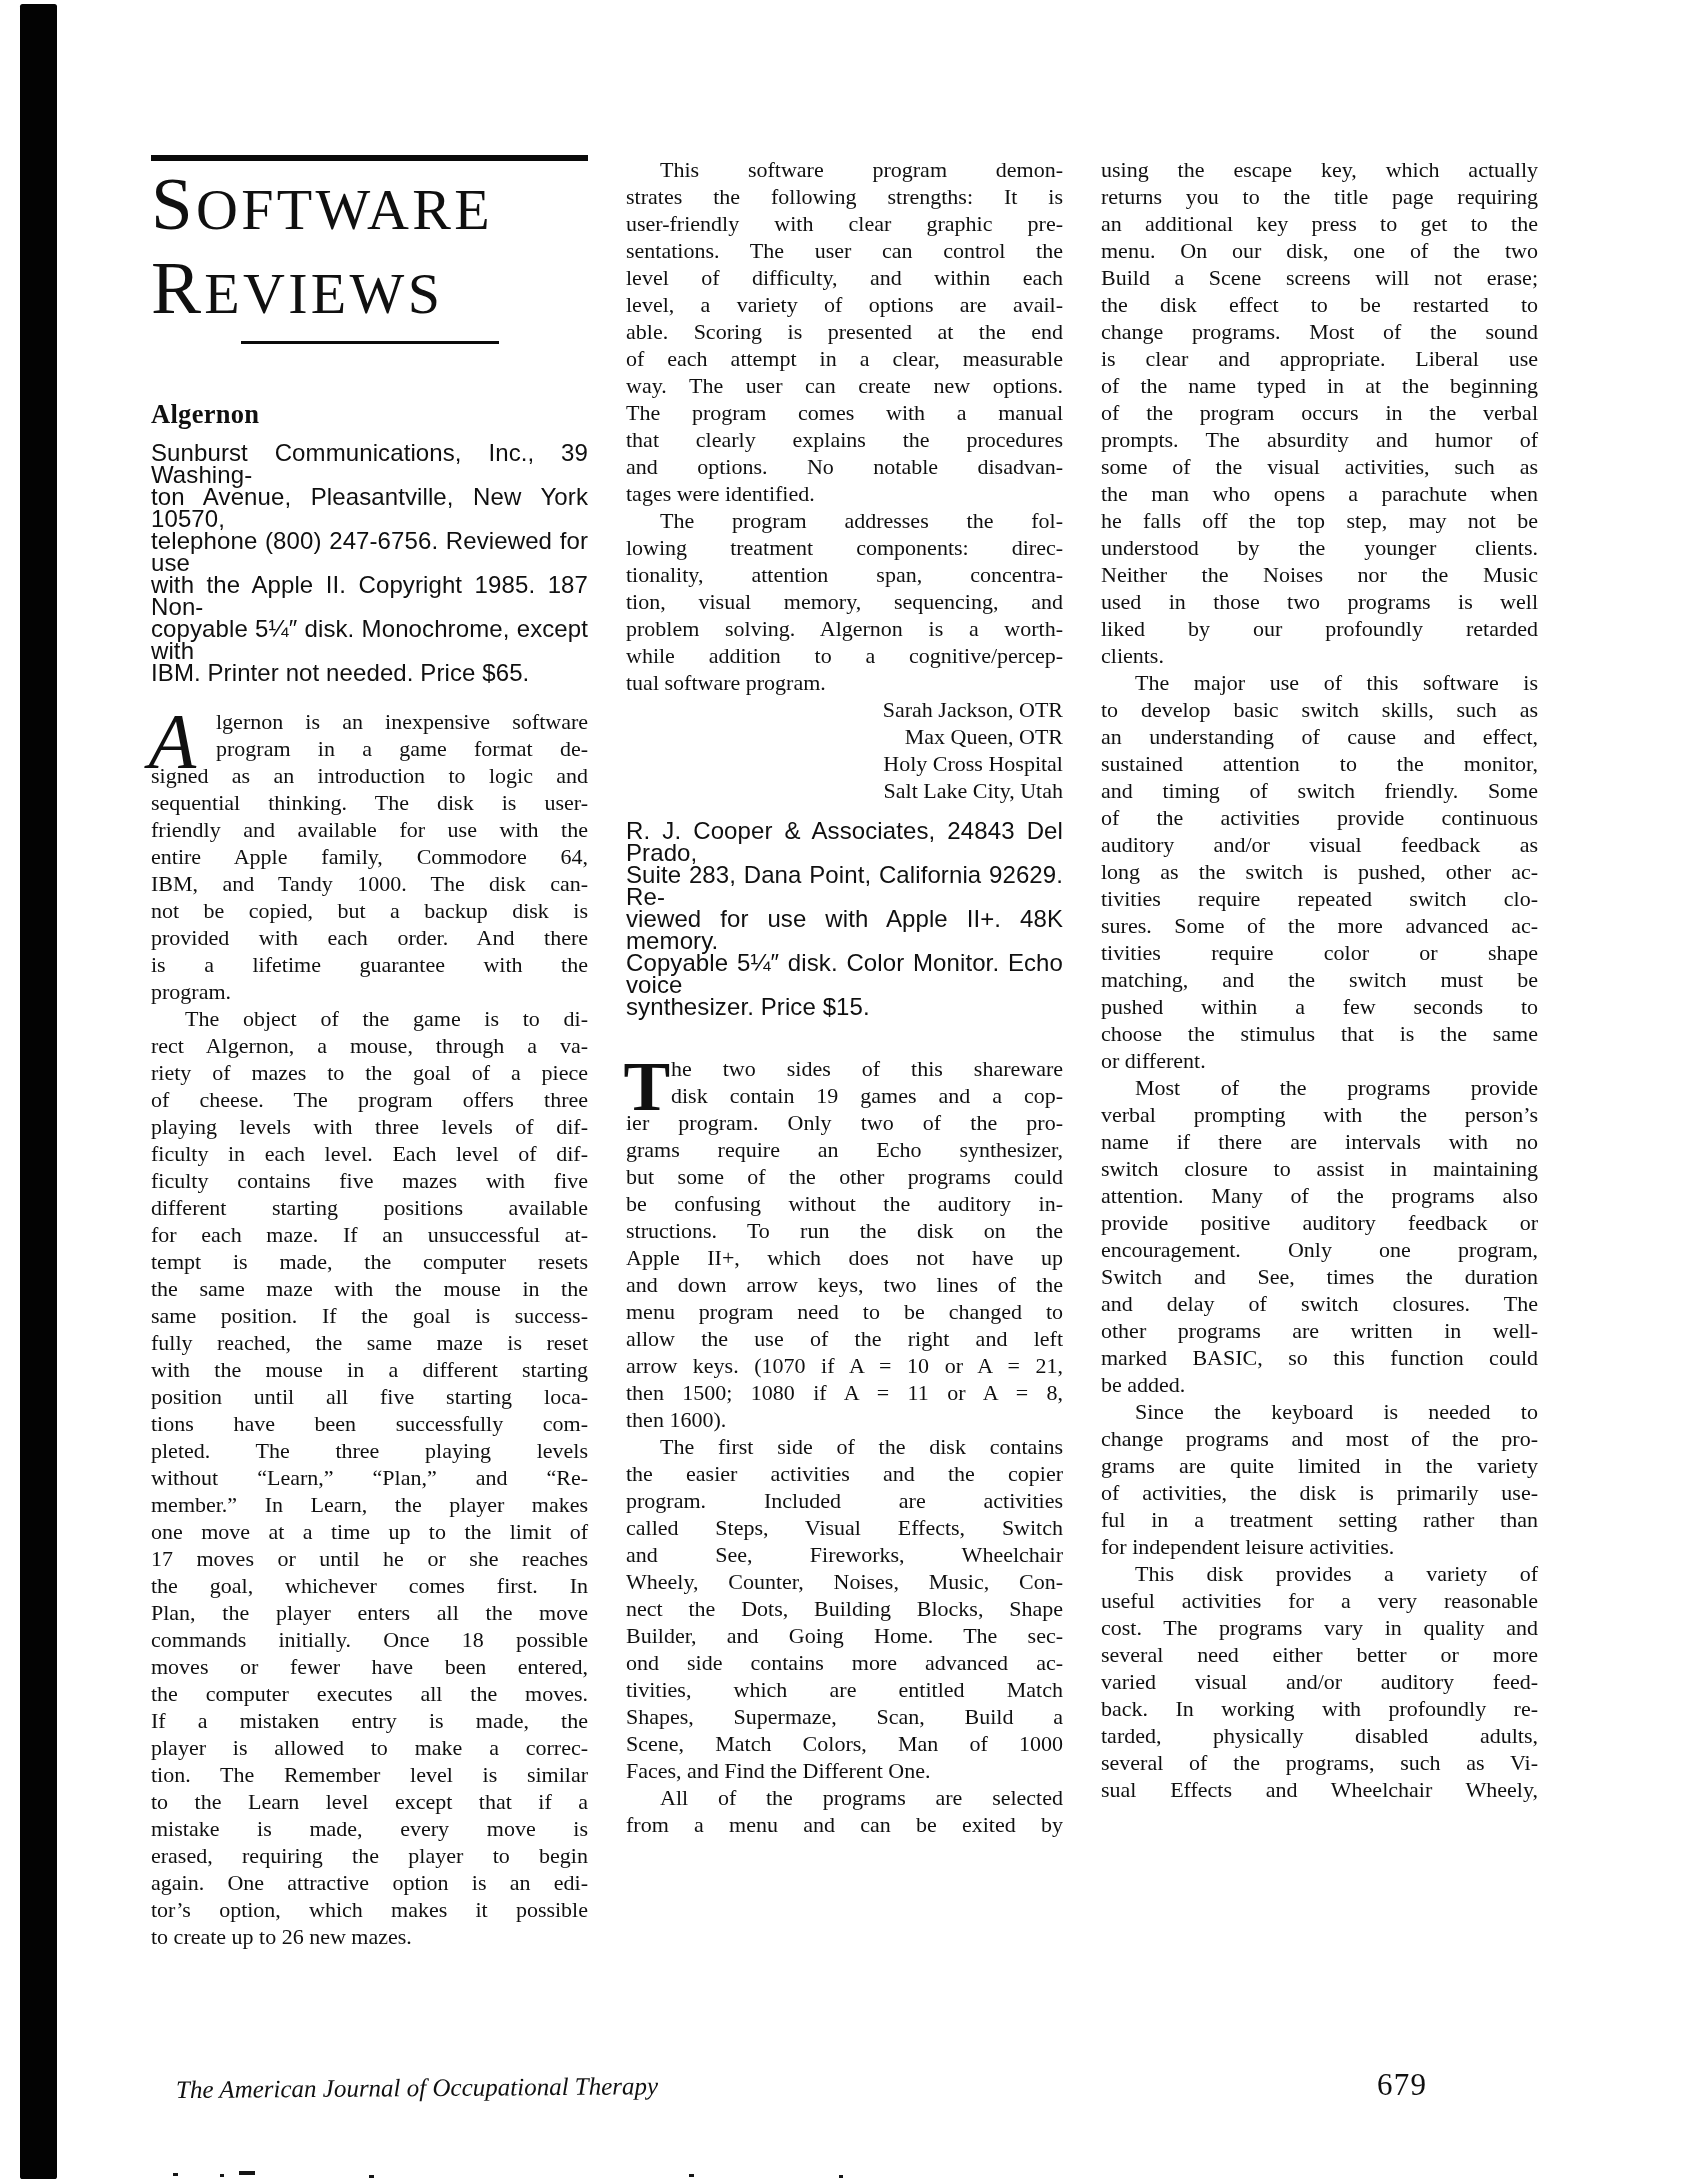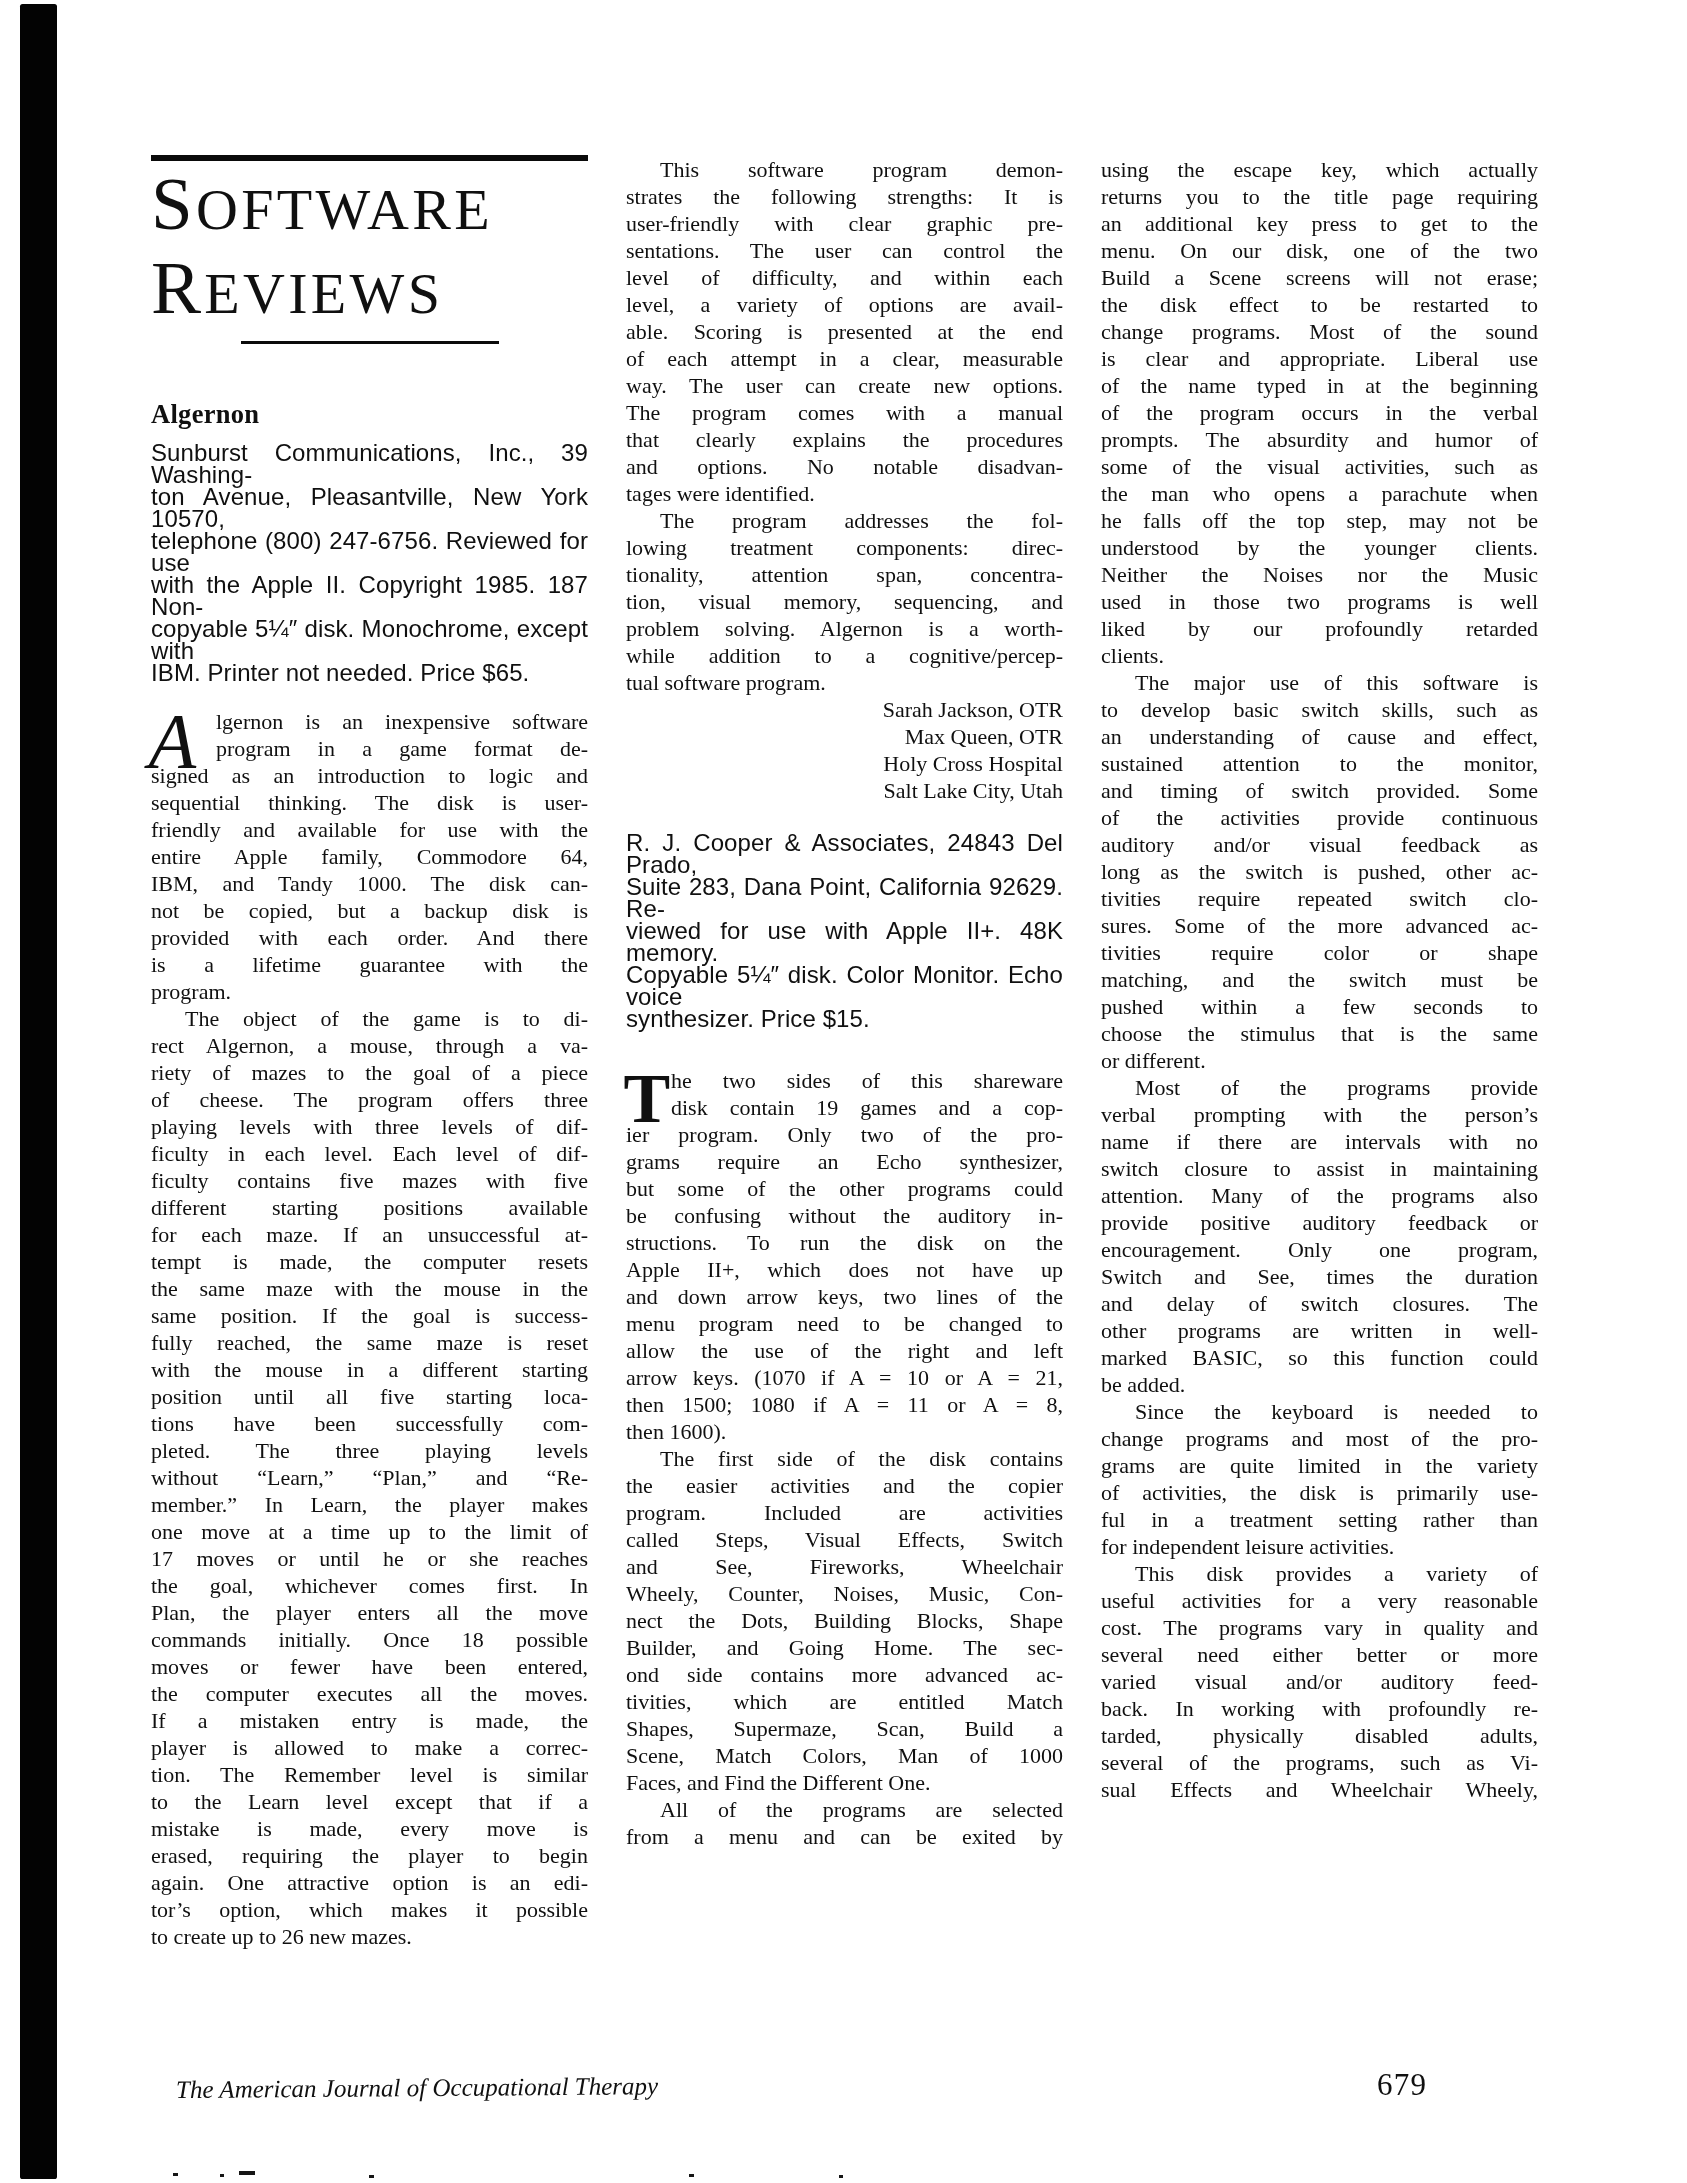--- a/index.html
+++ b/index.html
@@ -27,21 +27,21 @@
   .jl{text-align:justify;text-align-last:justify;}
   .rt{text-align:right;}
   .ind{text-indent:34px;}
   .dropcap{position:absolute;left:-2.6px;line-height:1;font-weight:normal;}
 
   [data-name="vendor-info-algernon"]{margin-top:10.6px;}
   [data-name="algernon-opening-paragraph"]{margin-top:24px;}
   [data-name="algernon-opening-paragraph"] .dropcap{font-size:78px;font-style:italic;top:-5.3px;}
   [data-name="algernon-opening-paragraph"] .dc-pad{padding-left:65px;}
   [data-name="review-title-early-switch-games"]{margin-top:139px;}
-  [data-name="vendor-info-early-switch-games"]{margin-top:28px;}
+  [data-name="vendor-info-early-switch-games"]{margin-top:16px;}
   [data-name="esg-opening-paragraph"]{margin-top:37px;}
   [data-name="esg-opening-paragraph"] .dropcap{font-size:70px;top:-2.6px;font-weight:bold;}
   [data-name="esg-opening-paragraph"] .dc-pad{padding-left:45px;}
 
   
   .journal-line{position:absolute;left:176px;top:2076px;font-style:italic;font-size:25px;transform:rotate(-0.45deg);transform-origin:left center;}
   .pagenum{position:absolute;left:1377px;top:2067px;font-size:31px;letter-spacing:1.3px;}
 
   .artifact{position:absolute;background:#151515;}
 </style>
@@ -215,21 +215,21 @@
         <div class="ln jl" data-name="text-line">Neither the Noises nor the Music</div>
         <div class="ln jl" data-name="text-line">used in those two programs is well</div>
         <div class="ln jl" data-name="text-line">liked by our profoundly retarded</div>
         <div class="ln" data-name="text-line">clients.</div>
       </div>
       <div class="blk para" data-name="esg-major-use-paragraph">
         <div class="ln jl ind" data-name="text-line">The major use of this software is</div>
         <div class="ln jl" data-name="text-line">to develop basic switch skills, such as</div>
         <div class="ln jl" data-name="text-line">an understanding of cause and effect,</div>
         <div class="ln jl" data-name="text-line">sustained attention to the monitor,</div>
-        <div class="ln jl" data-name="text-line">and timing of switch provided. Some</div>
+        <div class="ln jl" data-name="text-line">and timing of switch friendly. Some</div>
         <div class="ln jl" data-name="text-line">of the activities provide continuous</div>
         <div class="ln jl" data-name="text-line">auditory and/or visual feedback as</div>
         <div class="ln jl" data-name="text-line">long as the switch is pushed, other ac-</div>
         <div class="ln jl" data-name="text-line">tivities require repeated switch clo-</div>
         <div class="ln jl" data-name="text-line">sures. Some of the more advanced ac-</div>
         <div class="ln jl" data-name="text-line">tivities require color or shape</div>
         <div class="ln jl" data-name="text-line">matching, and the switch must be</div>
         <div class="ln jl" data-name="text-line">pushed within a few seconds to</div>
         <div class="ln jl" data-name="text-line">choose the stimulus that is the same</div>
         <div class="ln" data-name="text-line">or different.</div>

